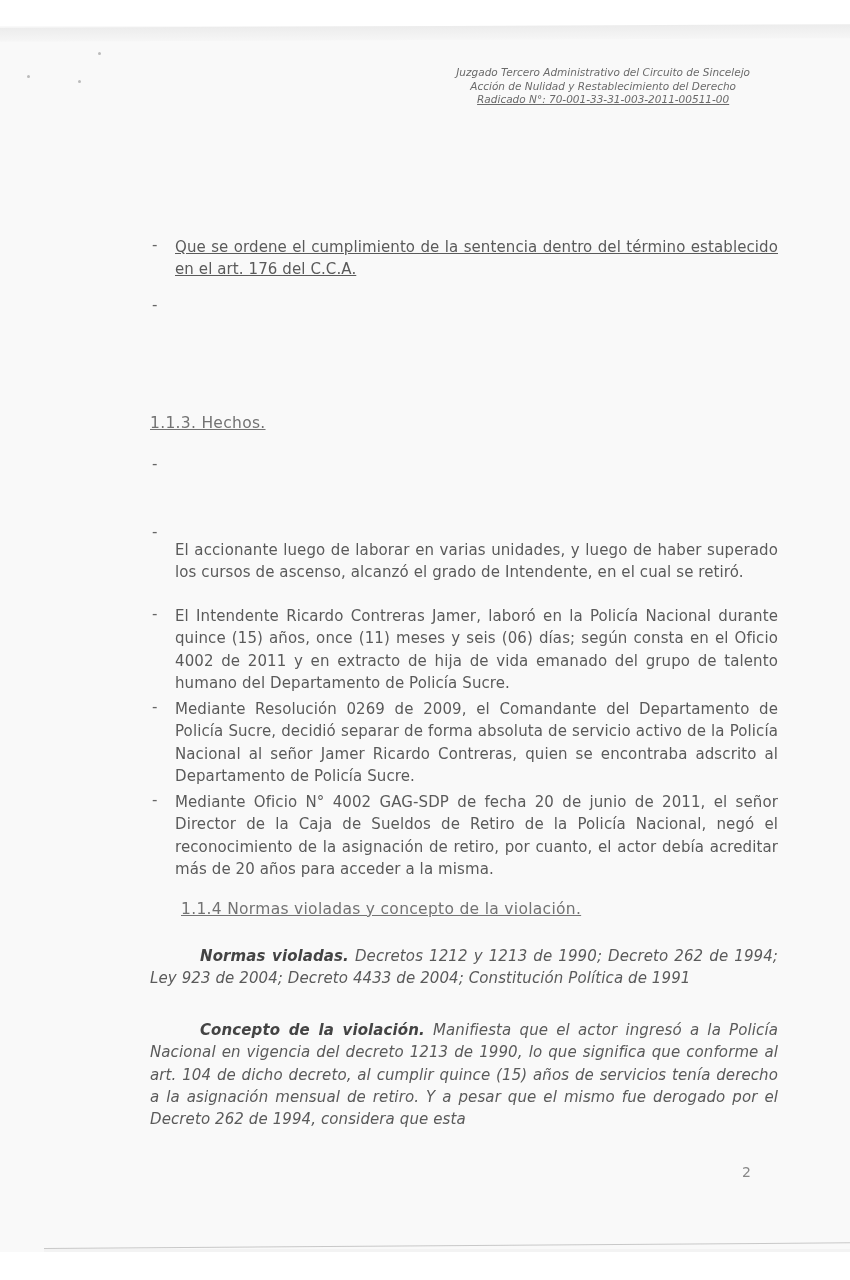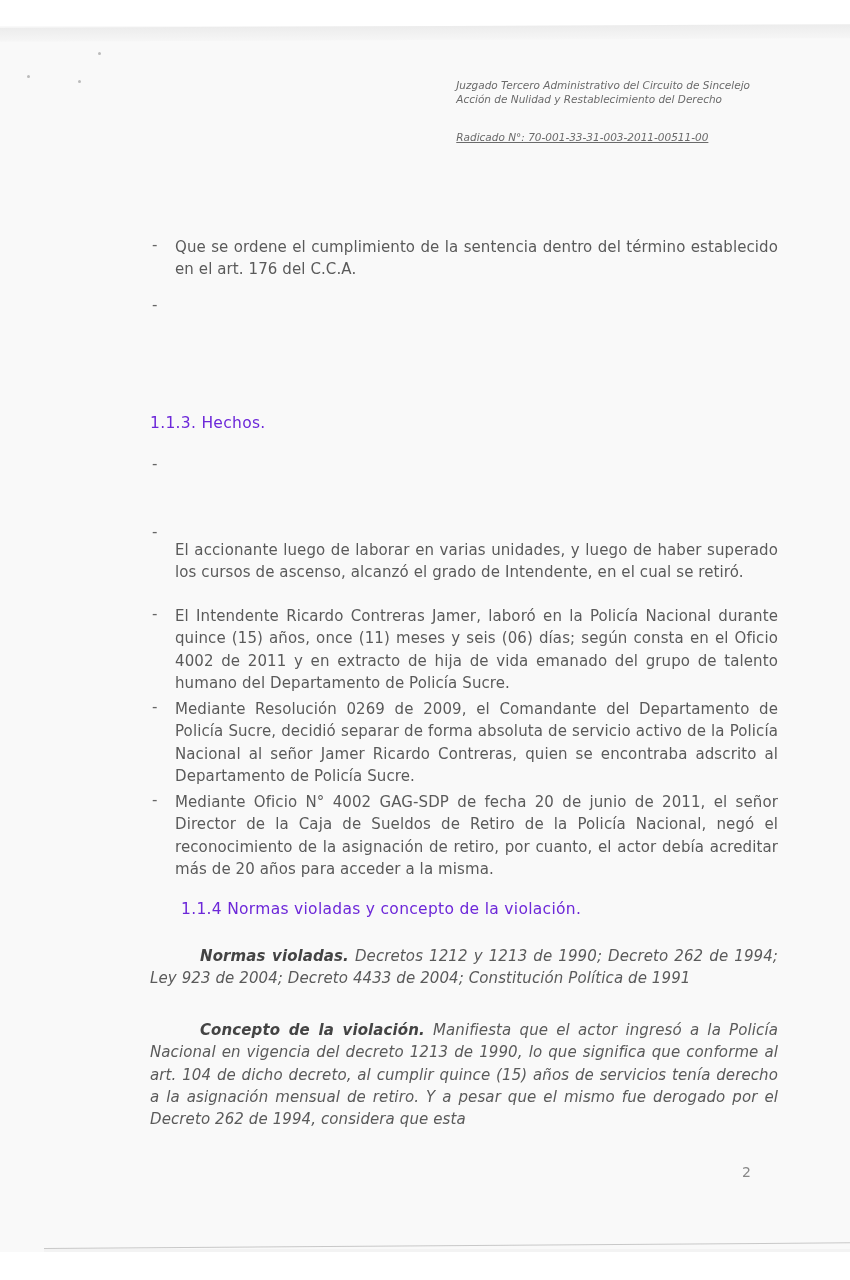--- a/index.html
+++ b/index.html
@@ -33,32 +33,32 @@
       transform: rotate(-0.4deg);
       transform-origin: left;
     }
     .scan-bottom-band {
       position: absolute; left: 44px; top: 1249px; width: 806px; height: 12px;
       background: #f3f3f3;
     }
     .specks { position: absolute; width: 3px; height: 3px; background: #bbb; border-radius: 50%; }
 
     .header {
-      position: absolute; right: 100px; top: 79px;
-      text-align: left;
+      position: absolute; right: 100px; top: 66px;
+      text-align: center;
       font-style: italic;
       font-size: 10.5px;
       line-height: 13.5px;
       color: #6a6a6a;
     }
-    .header .radicado { text-decoration: underline; margin-top: 25px; }
+    .header .radicado { text-decoration: underline; }
     .para { position: absolute; left: 175px; width: 603px; font-size: 15px; line-height: 22.3px; color: #5a5a5a; text-align: justify; letter-spacing: 0.1px; }
     .bullet-dash { position: absolute; left: 152px; font-size: 15px; color: #666; }
     .heading { position: absolute; left: 150px; font-size: 15.5px; color: #4a4a4a; font-weight: bold; letter-spacing: 0.3px; }
-    .heading.plain { font-weight: normal; color: #6d28d9; }
+    .heading.plain { font-weight: normal; color: #737373; text-decoration: underline; }
     .full {
       position: absolute; left: 150px; width: 628px;
       font-size: 15px; line-height: 22.3px; color: #5a5a5a; text-align: justify; letter-spacing: 0.1px; font-style: italic;
     }
     .indent { display: inline-block; width: 50px; }
     .bold-lead { font-weight: bold; color: #444; }
     .page-number {
       position: absolute; left: 742px; top: 1164px;
       font-size: 14px; color: #888;
     }
@@ -74,21 +74,21 @@
   <span class="specks" style="left:78px;top:80px;"></span>
 
   <div class="header">
     <div>Juzgado Tercero Administrativo del Circuito de Sincelejo</div>
     <div>Acción de Nulidad y Restablecimiento del Derecho</div>
     <div class="radicado">Radicado N°: 70-001-33-31-003-2011-00511-00</div>
   </div>
 
 
   <span class="bullet-dash" style="top:236px;">-</span>
-  <div class="para" style="top:236px;">Que se ordene el cumplimiento de la sentencia dentro del término establecido en el art. 176 del C.C.A.</div>
+  <div class="para" style="top:236px;text-decoration:underline;">Que se ordene el cumplimiento de la sentencia dentro del término establecido en el art. 176 del C.C.A.</div>
 
   <span class="bullet-dash" style="top:296px;">-</span>
 
   <div class="heading plain" style="top:414px;">1.1.3. Hechos.</div>
 
   <span class="bullet-dash" style="top:455px;">-</span>
 
   <span class="bullet-dash" style="top:523px;">-</span>
   <div class="para" style="top:523px;margin-top:16px;">El accionante luego de laborar en varias unidades, y luego de haber superado los cursos de ascenso, alcanzó el grado de Intendente, en el cual se retiró.</div>
 

